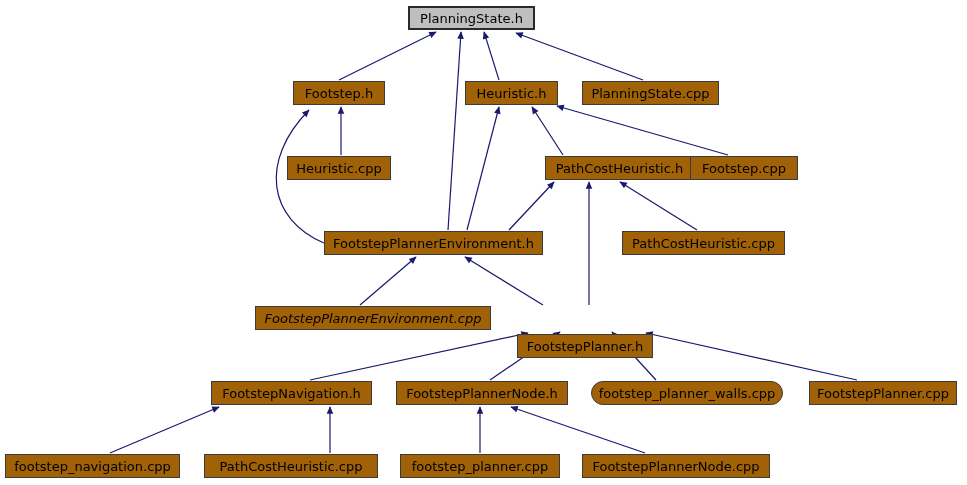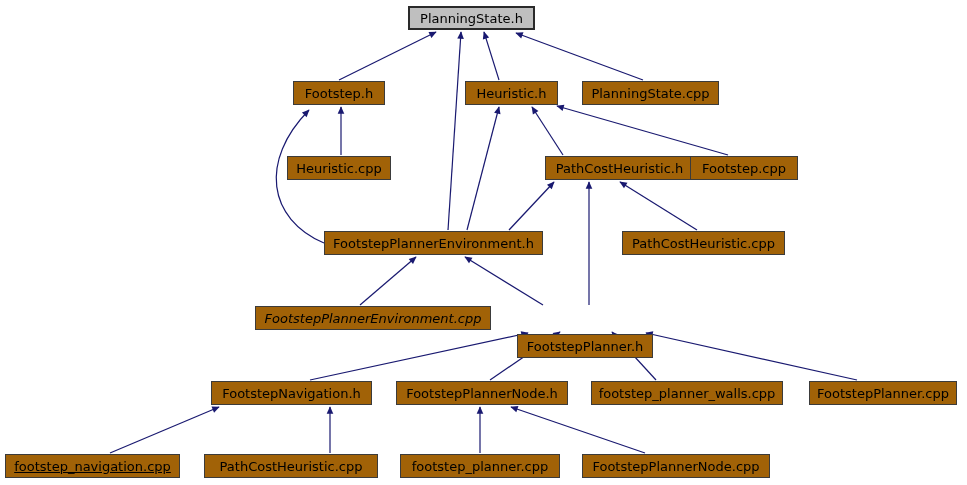--- a/index.html
+++ b/index.html
@@ -115,27 +115,27 @@
       </div>
       <div class="node" style="left: 517px; top: 306px; width: 136px; height: 24px; margin-top: 28px;">
         <span>FootstepPlanner.h</span>
       </div>
       <div class="node" style="left: 211px; top: 381px; width: 161px; height: 24px;">
         <span>FootstepNavigation.h</span>
       </div>
       <div class="node" style="left: 396px; top: 381px; width: 172px; height: 24px;">
         <span>FootstepPlannerNode.h</span>
       </div>
-      <div class="node" style="left: 591px; top: 381px; width: 192px; height: 24px;">
+      <div class="node" style="left: 591px; top: 381px; width: 192px; height: 24px; border-radius: 12px;">
         <span>footstep_planner_walls.cpp</span>
       </div>
       <div class="node" style="left: 809px; top: 381px; width: 148px; height: 24px;">
         <span>FootstepPlanner.cpp</span>
       </div>
-      <div class="node" style="left: 5px; top: 454px; width: 175px; height: 24px; text-decoration: underline;">
+      <div class="node" style="left: 5px; top: 454px; width: 175px; height: 24px;">
         <span>footstep_navigation.cpp</span>
       </div>
       <div class="node" style="left: 204px; top: 454px; width: 174px; height: 24px;">
         <span>PathCostHeuristic.cpp</span>
       </div>
       <div class="node" style="left: 400px; top: 454px; width: 160px; height: 24px;">
         <span>footstep_planner.cpp</span>
       </div>
       <div class="node" style="left: 582px; top: 454px; width: 188px; height: 24px;">
         <span>FootstepPlannerNode.cpp</span>

